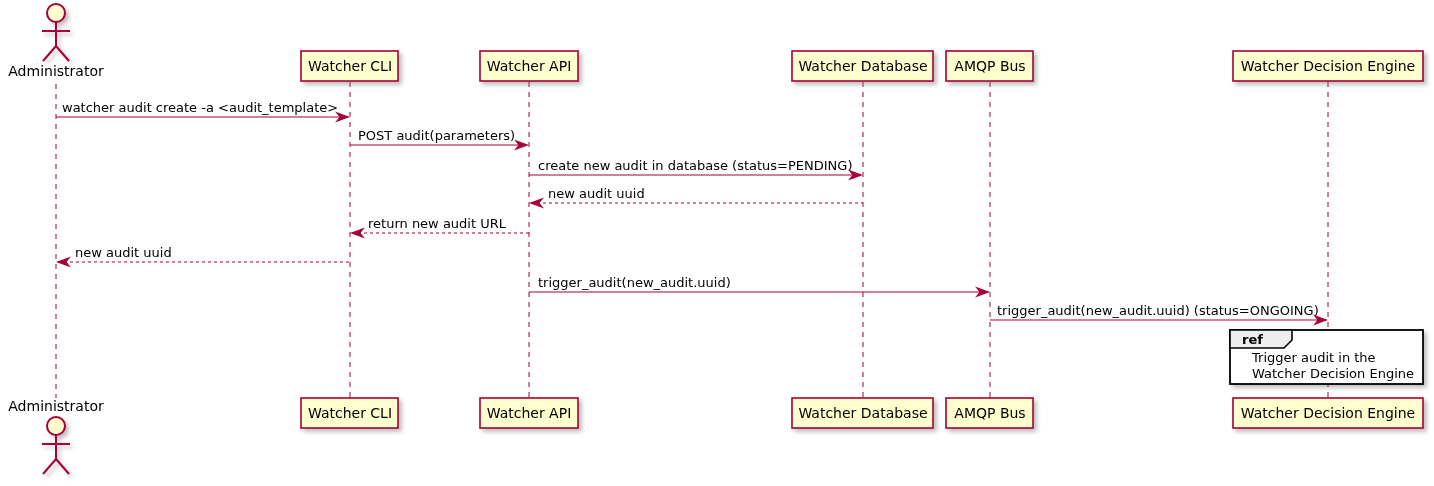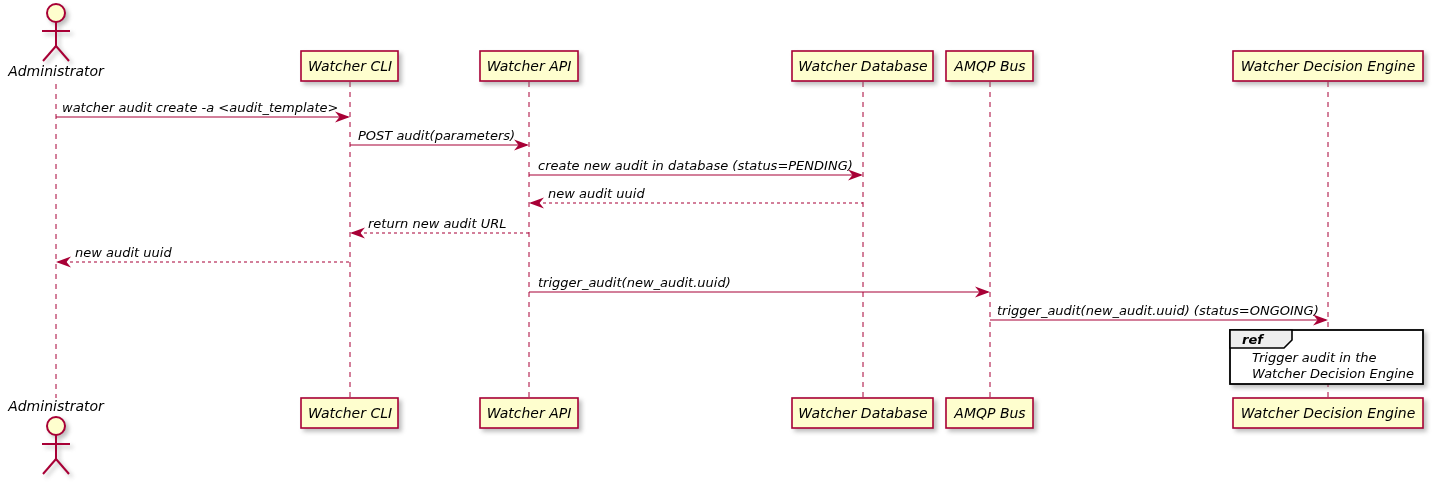--- a/index.html
+++ b/index.html
@@ -1,16 +1,16 @@
 <!DOCTYPE html>
 <html><head>
 <meta charset="utf-8">
 <style>
   html, body { margin: 0; padding: 0; background: #ffffff; }
-  .diagram-wrap { position: relative; width: 1434px; height: 486px; background: #ffffff; overflow: hidden; font-style: italic; }
+  .diagram-wrap { position: relative; width: 1434px; height: 486px; background: #ffffff; overflow: hidden; }
   svg { font-family: "DejaVu Sans", "Liberation Sans", sans-serif; display: block; }
   .pbox { fill: #fefece; stroke: #a80036; stroke-width: 1.6; filter: drop-shadow(3px 3px 2px rgba(110,110,110,0.45)); }
   .ptext { font-size: 14px; fill: #000000; text-anchor: middle; }
   .lifeline { stroke: #a80036; stroke-width: 1; stroke-dasharray: 5 5; }
   .msgline { stroke: #a80036; stroke-width: 1.2; fill: none; }
   .dashedline { stroke-dasharray: 3 3; }
   .arrowhead { fill: #a80036; stroke: none; }
   .msgtext { font-size: 13px; fill: #000000; }
   .actor-line { stroke: #a80036; stroke-width: 2; fill: none; }
   .actor-head { fill: #fefece; stroke: #a80036; stroke-width: 2; }

